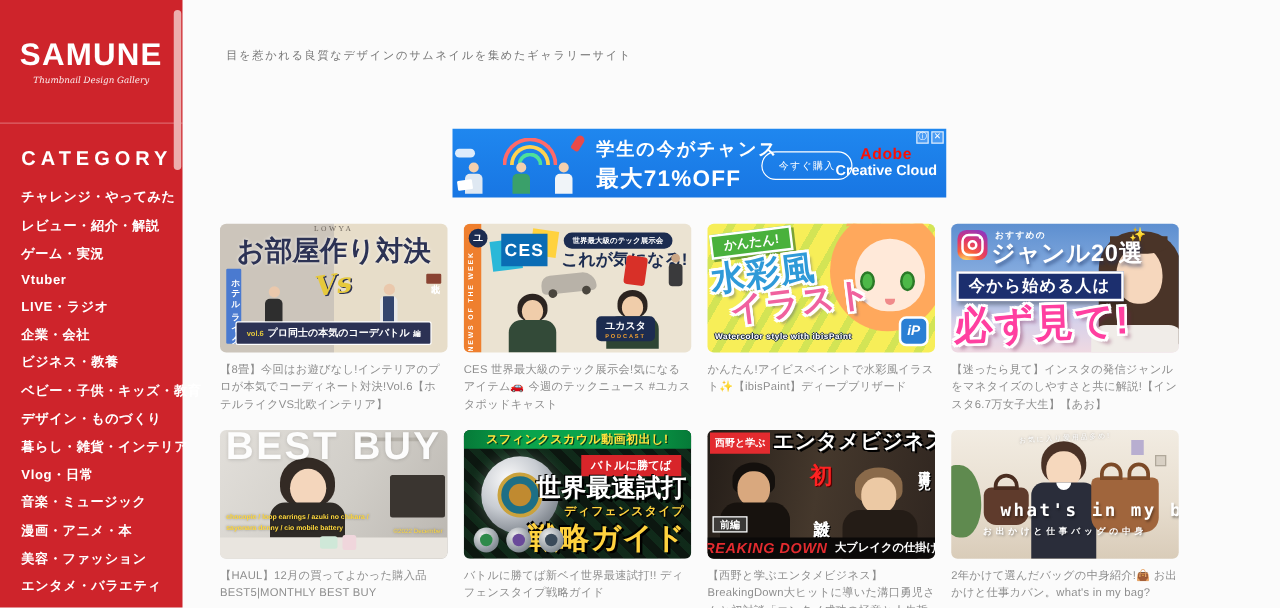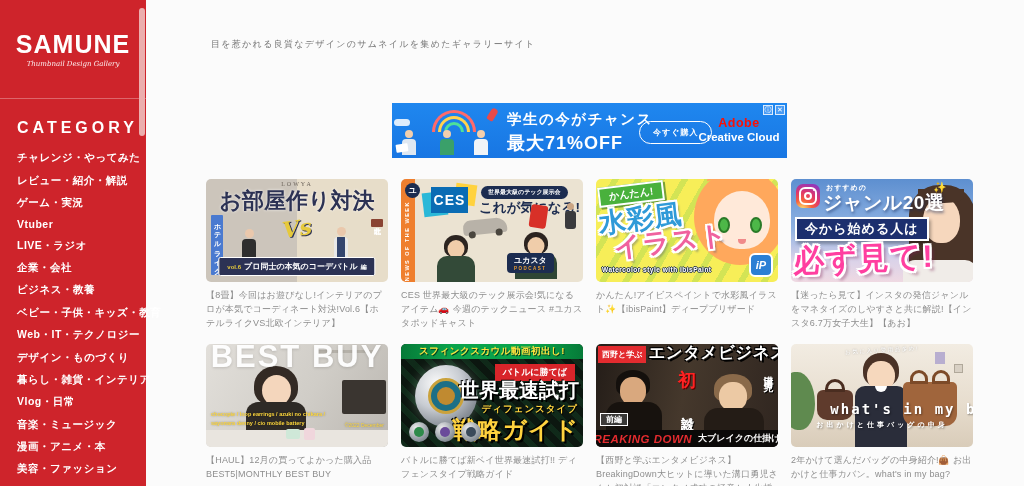--- a/index.html
+++ b/index.html
@@ -9,21 +9,21 @@
   
   .sidebar { position:absolute; left:0; top:0; width:146px; height:486px; background:#ce242b; z-index:5; }
   .scroll-thumb { position:absolute; right:1px; top:8px; width:6px; height:128px; background:#ecaeae; border-radius:3px; }
   .logo { text-align:center; margin-top:30px; color:#fff; font-weight:bold; font-size:25px; letter-spacing:1px; cursor:pointer; }
   .logo-tagline { text-align:center; color:#fff; font-family:"DejaVu Serif", serif; font-style:italic; font-size:7px; opacity:.92; margin-top:1px; }
   .divider { border-top:1px solid rgba(255,255,255,.3); margin-top:30px; }
   .category-title { color:#fff; font-weight:bold; font-size:16px; letter-spacing:4px; padding:20px 0 10px 17px; }
   .cat-item { color:#fff; font-size:10.5px; font-weight:bold; letter-spacing:.5px; padding:4.2px 10px 4.2px 17px; cursor:pointer; white-space:nowrap; }
 
   
-  .main { position:absolute; left:158px; top:0; width:858px; height:486px; }
+  .main { position:absolute; left:128px; top:0; width:858px; height:486px; }
   .site-desc { position:absolute; left:53px; top:38px; font-size:9px; color:#777; letter-spacing:1.3px; }
 
   
   .ad { position:absolute; left:234px; top:103px; width:395px; height:55px; background:linear-gradient(180deg,#1f87ef,#1876e3); overflow:hidden; cursor:pointer; }
   .ad-art { position:absolute; left:0; top:0; width:112px; height:55px; }
   .rb { position:absolute; border-bottom:none !important; background:transparent; }
   .rb1 { left:40px; top:7px; width:44px; height:22px; border:3px solid #ff6a6a; border-radius:44px 44px 0 0; }
   .rb2 { left:46px; top:13px; width:32px; height:16px; border:3px solid #ffd24e; border-radius:32px 32px 0 0; }
   .rb3 { left:52px; top:19px; width:20px; height:10px; border:3px solid #4ee09a; border-radius:20px 20px 0 0; }
   .ad-p { position:absolute; bottom:3px; }
@@ -31,21 +31,21 @@
   .ad-p .bd { width:14px; height:16px; border-radius:4px 4px 0 0; margin-top:1px; }
   .ad-p1 { left:10px; } .ad-p1 .bd { background:#dfe8f2; }
   .ad-p2 { left:48px; } .ad-p2 .bd { background:#3aa06a; }
   .ad-p3 { left:82px; } .ad-p3 .bd { background:#f0f4f8; }
   .ad-laptop { position:absolute; left:4px; bottom:6px; width:12px; height:8px; background:#fff; border-radius:1px; transform:rotate(-8deg); }
   .ad-rocket { position:absolute; right:8px; top:5px; width:7px; height:13px; background:#e84a4a; border-radius:4px 4px 2px 2px; transform:rotate(32deg); }
   .ad-cloud { position:absolute; left:2px; top:16px; width:16px; height:7px; background:rgba(255,255,255,.85); border-radius:6px; }
   .ad-text { position:absolute; left:115px; top:7px; color:#fff; font-weight:900; }
   .ad-text .l1 { font-size:14.5px; letter-spacing:1.5px; }
   .ad-text .l2 { font-size:18px; letter-spacing:1px; margin-top:2px; }
-  .ad-cta { position:absolute; left:247px; top:18px; border:1.5px solid #fff; border-radius:14px; color:#fff; font-size:8px; font-weight:bold; padding:5px 13px; letter-spacing:1px; cursor:pointer; white-space:nowrap; }
+  .ad-cta { position:absolute; left:247px; top:18px; border:1.5px solid #fff; border-radius:14px; color:#fff; font-size:8px; font-weight:normal; padding:5px 13px; letter-spacing:1px; cursor:pointer; white-space:nowrap; }
   .ad-brand { position:absolute; left:304px; top:13px; width:86px; text-align:center; }
   .ad-brand .adobe { color:#fa1005; font-weight:900; font-size:12.5px; letter-spacing:.5px; }
   .ad-brand .cc { color:#fff; font-weight:900; font-size:11.5px; margin-top:1px; }
   .ad-icons { position:absolute; right:2px; top:2px; display:flex; gap:2px; }
   .ad-ic { width:10px; height:10px; background:#4a9cf4; border:1px solid rgba(255,255,255,.8); color:#fff; font-size:7px; line-height:8px; text-align:center; cursor:pointer; }
 
   
   .grid { position:absolute; left:48px; top:179px; display:grid; grid-template-columns:repeat(4,182px); gap:22px 13px; }
   .card { width:182px; height:143px; cursor:pointer; }
   .thumb { position:relative; width:182px; height:103px; border-radius:5px; overflow:hidden; }
@@ -223,21 +223,20 @@
   <div class="category-title">CATEGORY</div>
   <nav>
     <div class="cat-item">チャレンジ・やってみた</div>
     <div class="cat-item">レビュー・紹介・解説</div>
     <div class="cat-item">ゲーム・実況</div>
     <div class="cat-item">Vtuber</div>
     <div class="cat-item">LIVE・ラジオ</div>
     <div class="cat-item">企業・会社</div>
     <div class="cat-item">ビジネス・教養</div>
     <div class="cat-item">ベビー・子供・キッズ・教育</div>
-    <div class="cat-item">Web・IT・テクノロジー</div>
     <div class="cat-item">デザイン・ものづくり</div>
     <div class="cat-item">暮らし・雑貨・インテリア</div>
     <div class="cat-item">Vlog・日常</div>
     <div class="cat-item">音楽・ミュージック</div>
     <div class="cat-item">漫画・アニメ・本</div>
     <div class="cat-item">美容・ファッション</div>
     <div class="cat-item">エンタメ・バラエティ</div>
 
   </nav>
   <div class="scroll-thumb"></div>

